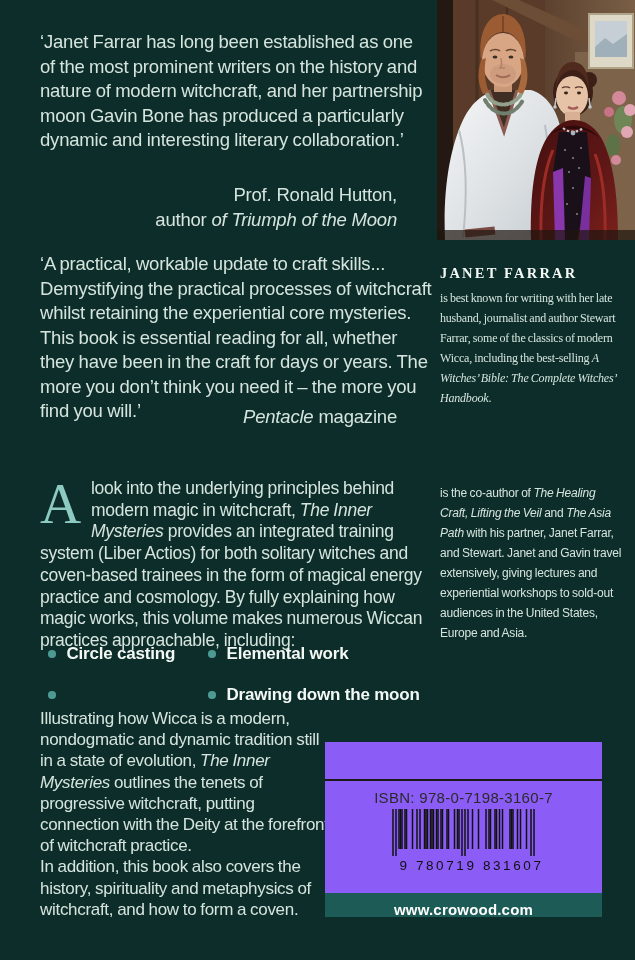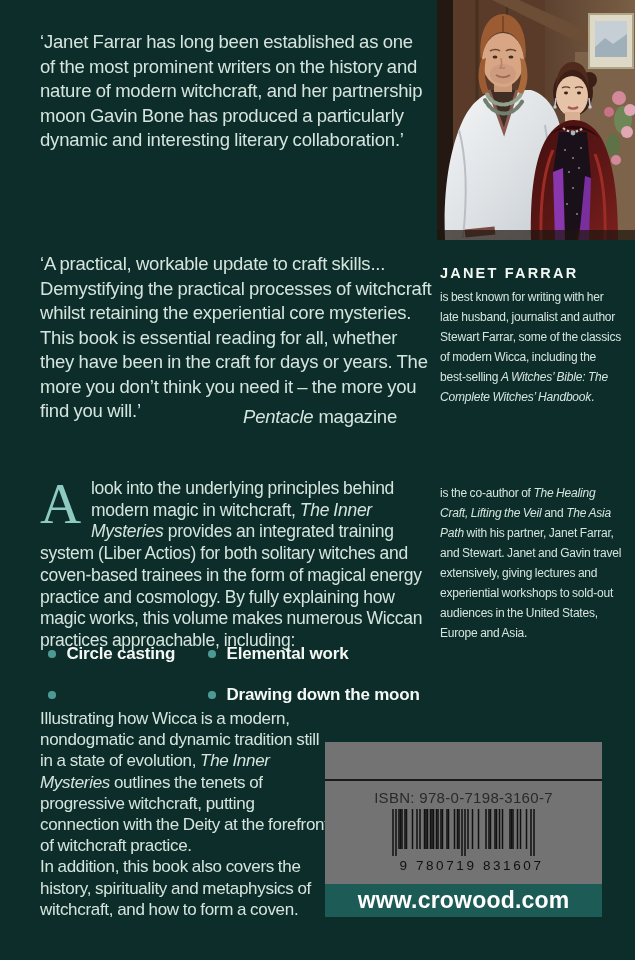--- a/index.html
+++ b/index.html
@@ -35,45 +35,49 @@
   .bullet-item{display:flex;align-items:center;}
   .dot{width:7.5px;height:7.5px;border-radius:50%;background:var(--accent,#4d9a94);
        margin-right:11px;flex:0 0 auto;}
 
   .closing{position:absolute;left:40px;top:708px;width:292px;font-size:17px;
            line-height:21.2px;letter-spacing:-0.3px;word-spacing:-0.5px;margin:0;}
 
   .photo{position:absolute;left:437px;top:0;width:198px;height:240px;margin:0;}
 
   .bio{position:absolute;left:440px;width:183px;}
-  .bio1{top:265px;}
+  .bio1{top:265px;font-family:Liberation Serif, serif;}
   .bio2{top:483px;}
   .bio h3{margin:0 0 6px 0;font-size:14.5px;letter-spacing:2.2px;color:var(--bright,#f4f8f5);
           font-weight:bold;}
   .bio p{margin:0;font-size:12px;line-height:20px;letter-spacing:-0.2px;word-spacing:-0.5px;}
 
   .it{font-style:italic;}
 
-  .isbn-box{position:absolute;left:325px;top:742px;width:277px;height:175px;background:#737373;}
+  .isbn-box{position:absolute;left:325px;top:742px;width:277px;height:175px;background:#8b5cf6;}
   .isbn-top{height:37px;border-bottom:2px solid #1a1a1a;}
   .isbn-label{margin-top:8px;text-align:center;font-size:15px;color:#2a2a2a;letter-spacing:0.3px;}
   .barcode-wrap{text-align:center;margin-top:3px;height:48px;}
   .barcode-digits{text-align:center;font-size:13.5px;letter-spacing:2.6px;color:#111;margin-top:1px;padding-left:16px;}
-  .web-band{position:absolute;left:0;bottom:0;width:100%;height:33px;line-height:33px;
-            background:var(--band,#1d5b56);color:#ffffff;font-weight:bold;font-size:23px;
+  .web-band{position:absolute;left:0;bottom:0;width:100%;height:24px;line-height:33px;
+            background:var(--band,#1d5b56);color:#ffffff;font-weight:bold;font-size:15px;
             text-align:center;letter-spacing:0.2px;}
 </style>
 </head>
 <body style="--bg: #0c2d29; --text: #d6e4de; --bright: #f4f8f5; --accent: #4d9a94; --dropcap: #8ccac2; --band: #1d5b56;">
 
 <div class="page">
 
   <section class="quote q1">
     <p>‘Janet Farrar has long been established as one of the most prominent writers on the history and nature of modern witchcraft, and her partnership moon Gavin Bone has produced a particularly dynamic and interesting literary collaboration.’</p>
   </section>
+  <div class="attr a1">
+    <div>Prof. Ronald Hutton,</div>
+    <div><span>author </span><span class="it">of Triumph of the Moon</span></div>
+  </div>
 
   <section class="quote q2">
     <p>‘A practical, workable update to craft skills... Demystifying the practical processes of witchcraft whilst retaining the experiential core mysteries. This book is essential reading for all, whether they have been in the craft for days or years. The more you don’t think you need it – the more you find you will.’</p>
   </section>
   <div class="attr a2"><span class="it">Pentacle</span><span> magazine</span></div>
 
   <section class="blurb">
     <span class="dropcap">A</span><span><span>look into the underlying principles behind modern magic in witchcraft, </span><span class="it">The Inner Mysteries</span><span> provides an integrated training system (Liber Actios) for both solitary witches and coven-based trainees in the form of magical energy practice and cosmology. By fully explaining how magic works, this volume makes numerous Wiccan practices approachable, including:</span></span>
   </section>
 

